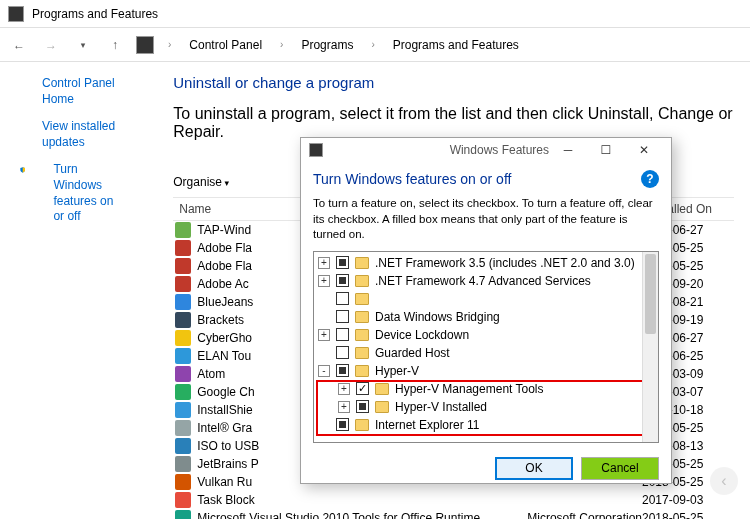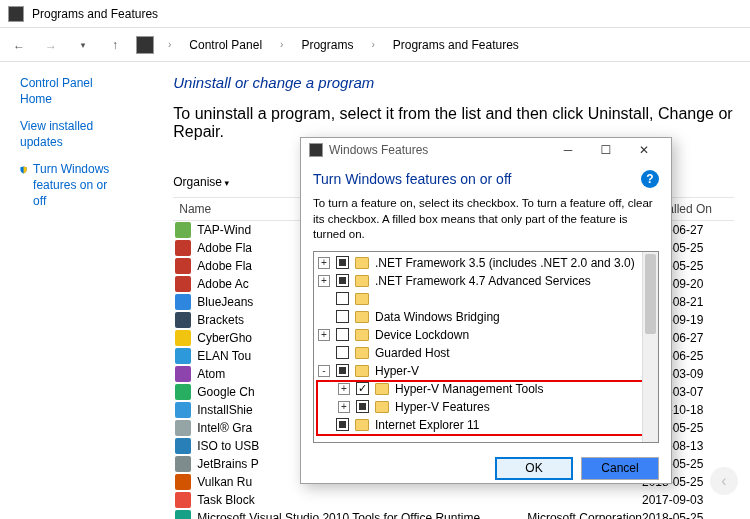--- a/index.html
+++ b/index.html
@@ -7,25 +7,25 @@
   .titlebar { height: 28px; display: flex; align-items: center; border-bottom: 1px solid #e0e0e0; padding: 0 8px; gap: 8px; }
   .win-icon { width: 16px; height: 16px; background: #333; border: 1px solid #999; display: inline-block; }
   .titlebar-title { font-size: 12px; }
   .navbar { height: 34px; display: flex; align-items: center; padding: 0 8px; gap: 10px; border-bottom: 1px solid #e0e0e0; }
   .nav-arrow { width: 22px; height: 22px; display: flex; align-items: center; justify-content: center; color: #555; }
   .nav-arrow.disabled { color: #aaa; }
   .chevron { color: #888; font-size: 10px; padding: 0 4px; }
   .crumb { color: #000; padding: 2px 4px; text-align: center; }
   .content { display: flex; height: calc(519px - 62px); }
   .sidebar { width: 200px; padding: 14px 12px 0 20px; }
-  .sidebar a { display: block; color: #0066cc; text-decoration: none; margin-bottom: 12px; line-height: 1.3; }
+  .sidebar a { display: block; color: #0066cc; text-decoration: none; margin-bottom: 12px; line-height: 1.3; margin-left: 22px; }
   .sidebar .feature-row { display: flex; align-items: flex-start; gap: 6px; }
   .shield { width: 14px; height: 14px; margin-top: 1px; }
   .main { flex: 1; padding: 12px 16px 0 42px; position: relative; }
-  .page-heading { color: #003399; font-size: 15px; font-weight: normal; margin-bottom: 14px; font-style: italic; }
+  .page-heading { color: #003399; font-size: 15px; font-weight: normal; margin-bottom: 14px; }
   .page-sub { font-size: 16px; margin-bottom: 30px; }
   .toolbar { display: flex; align-items: center; gap: 4px; font-size: 12px; margin-bottom: 4px; padding: 4px 0; }
   .toolbar .drop::after { content: " ▾"; font-size: 9px; }
   .list-area { border-top: 1px solid #e6e6e6; }
   .list-header { display: flex; font-size: 12px; color: #444; border-bottom: 1px solid #e6e6e6; }
   .col-name { flex: 0 0 360px; padding: 4px 6px; border-right: 1px solid #eee; }
   .col-dummy { flex: 1; }
   .col-date { flex: 0 0 92px; padding: 4px 6px; text-align: left; }
   .rows { }
   .row { display: flex; align-items: center; height: 18px; font-size: 12px; }
@@ -36,21 +36,21 @@
   
   .ic { border-radius: 2px; }
   .ic.c1{background:#6ab04c}.ic.c2{background:#c0392b}.ic.c3{background:#c0392b}.ic.c4{background:#c0392b}
   .ic.c5{background:#2e86de}.ic.c6{background:#34495e}.ic.c7{background:#f1c40f}.ic.c8{background:#2d98da}
   .ic.c9{background:#8e44ad}.ic.c10{background:#27ae60}.ic.c11{background:#3498db}.ic.c12{background:#95a5a6}
   .ic.c13{background:#2980b9}.ic.c14{background:#7f8c8d}.ic.c15{background:#d35400}.ic.c16{background:#e74c3c}
   .ic.c17{background:#16a085}.ic.c18{background:#9b59b6}.ic.c20{background:#e67e22}
 
   
   .dialog { position: absolute; left: 300px; top: 137px; width: 372px; height: 347px; background: #fff; border: 1px solid #a0a0a0; box-shadow: 4px 4px 14px rgba(0,0,0,.25); display: flex; flex-direction: column; z-index: 50; }
-  .dlg-title { height: 30px; display: flex; align-items: center; padding: 0 8px; color: #555; font-size: 12px; }
+  .dlg-title { height: 30px; display: flex; align-items: center; padding: 0 8px; color: #555; font-size: 12px; text-align: right; }
   .dlg-title .t { flex: 1; margin-left: 6px; }
   .dlg-ctrl { width: 38px; height: 24px; display: flex; align-items: center; justify-content: center; color: #333; }
   .dlg-body { padding: 8px 12px 4px 12px; }
   .dlg-h { color: #003399; font-size: 14px; margin-bottom: 8px; display: flex; align-items: center; justify-content: space-between; }
   .help { width: 18px; height: 18px; border-radius: 50%; background: #0078d7; color: #fff; display: flex; align-items: center; justify-content: center; font-size: 12px; font-weight: bold; }
   .dlg-desc { font-size: 11.5px; line-height: 1.35; margin-bottom: 8px; }
   .tree { border: 1px solid #888; height: 192px; overflow: hidden; position: relative; background: #fff; }
   .tree-inner { padding: 2px 0; }
   .tree-scroll { position: absolute; right: 0; top: 0; bottom: 0; width: 16px; background: #f0f0f0; border-left: 1px solid #ddd; }
   .tree-scroll .thumb { position: absolute; left: 2px; right: 2px; top: 2px; height: 80px; background: #c8c8c8; border-radius: 2px; }
@@ -58,21 +58,21 @@
   .node.d1 { padding-left: 4px; }
   .node.d2 { padding-left: 24px; }
   .expander { width: 12px; height: 12px; border: 1px solid #888; display: flex; align-items: center; justify-content: center; font-size: 10px; line-height: 1; color: #333; background: #fff; }
   .expander.blank { border: none; }
   .cb { width: 13px; height: 13px; border: 1px solid #333; margin: 0 2px 0 4px; display: flex; align-items: center; justify-content: center; font-size: 11px; line-height: 1; background: #fff; }
   .cb.filled::after { content: ""; width: 7px; height: 7px; background: #333; display: block; }
   .cb.checked::after { content: "✓"; font-size: 11px; }
   .folder { width: 14px; height: 12px; background: #f8d26b; border: 1px solid #caa23a; margin: 0 4px 0 2px; border-radius: 1px; }
   .highlight-box { position: absolute; left: 2px; top: 128px; width: 348px; height: 56px; border: 2px solid #e60000; pointer-events: none; }
   .dlg-buttons { display: flex; justify-content: flex-end; gap: 8px; padding: 10px 12px 12px 0; }
-  .btn { min-width: 78px; height: 23px; border: 1px solid #adadad; background: #3b82f6; font-size: 12px; display:flex;align-items:center;justify-content:center; }
+  .btn { min-width: 78px; height: 23px; border: 1px solid #adadad; background: #84cc16; font-size: 12px; display:flex;align-items:center;justify-content:center; }
   .btn.primary { border: 1px solid #0078d7; box-shadow: inset 0 0 0 1px #0078d7; background: #e5f1fb; }
   .bg-circle { position:absolute; right:12px; bottom:24px; width:28px;height:28px;border-radius:50%;background:#e6e6e6;opacity:.5;z-index:55;display:flex;align-items:center;justify-content:center;color:#888;font-size:16px;}
 </style>
 </head>
 <body>
 
 <div class="titlebar">
   <span class="win-icon"></span>
   <span class="titlebar-title">Programs and Features</span>
 </div>
@@ -300,21 +300,21 @@
           <div class="node d2">
             <span class="expander">+</span>
             <span class="cb checked"></span>
             <span class="folder"></span>
             <span>Hyper-V Management Tools</span>
           </div>
           <div class="node d2">
             <span class="expander">+</span>
             <span class="cb filled"></span>
             <span class="folder"></span>
-            <span>Hyper-V Features</span>
+            <span>Hyper-V Installed</span>
           </div>
           <div class="node d1">
             <span class="expander blank"></span>
             <span class="cb filled"></span>
             <span class="folder"></span>
             <span>Internet Explorer 11</span>
           </div>
         </div>
       <div class="highlight-box"></div>
       <div class="tree-scroll">

